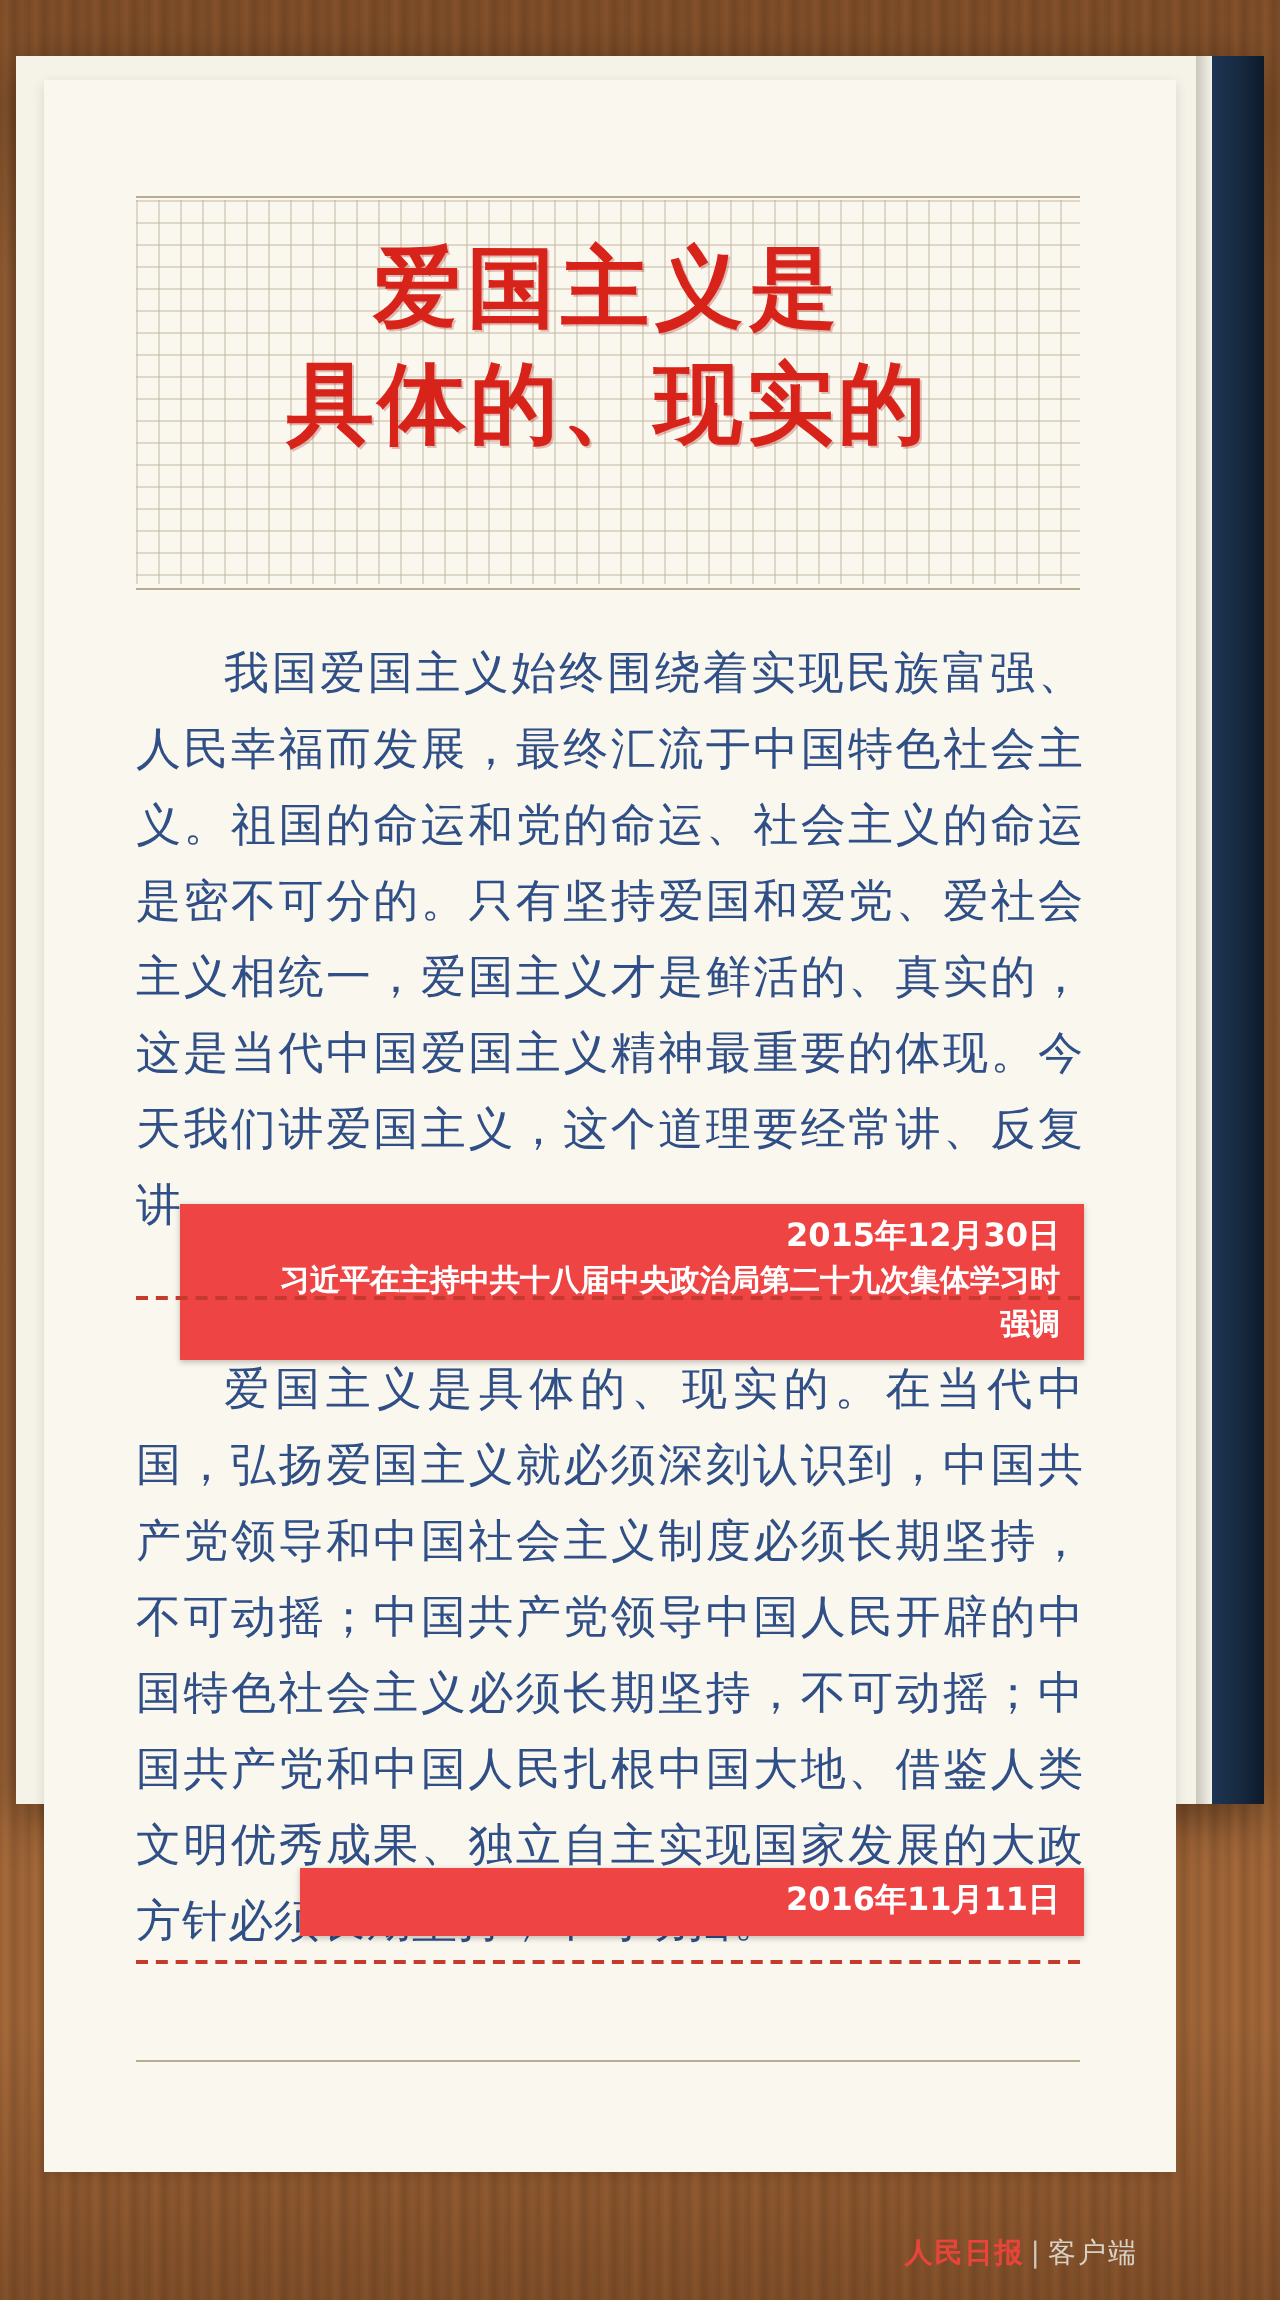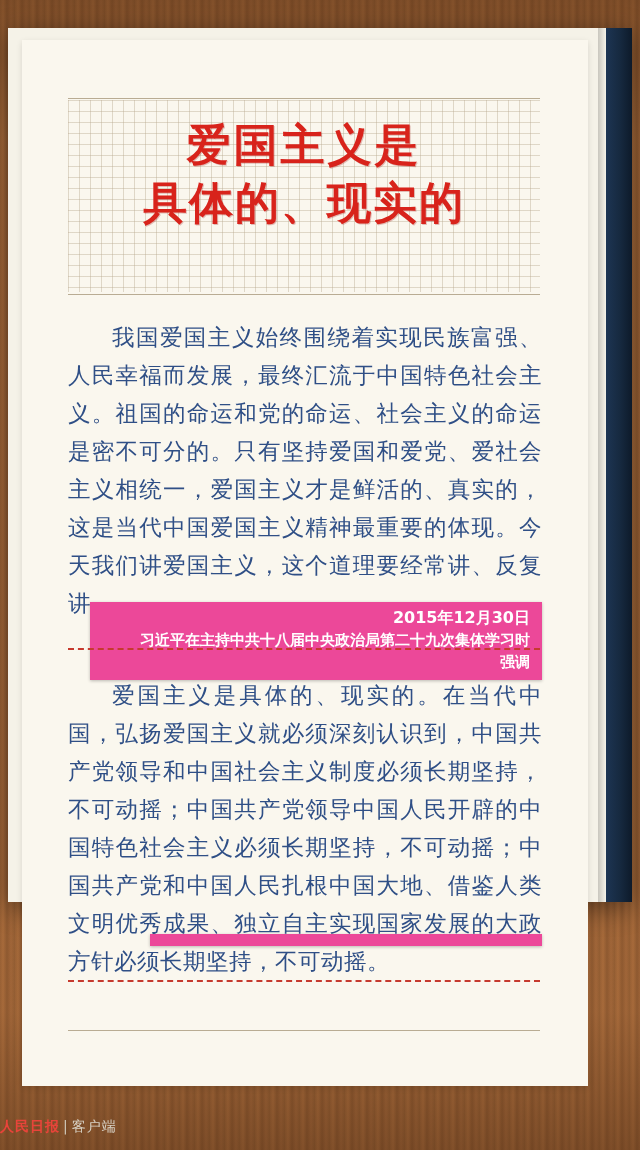--- a/index.html
+++ b/index.html
@@ -135,21 +135,21 @@
     line-height: 38px;
     letter-spacing: 0.5px;
     text-indent: 44px;
     text-align: justify;
   }
   .body-block.one { top: 278px; }
   .body-block.two { top: 636px; }
 
   .attrib {
     position: absolute;
-    background: #ec4899;
+    background: #ef4444;
     color: #ffffff;
     padding: 5px 12px 7px 12px;
     text-align: right;
     font-family: "DejaVu Sans", "Liberation Sans", sans-serif;
     box-shadow: 0 1px 3px rgba(0,0,0,0.25);
   }
   .attrib .date {
     font-size: 16px;
     line-height: 22px;
     font-weight: bold;
@@ -169,21 +169,21 @@
     left: 128px;
     top: 894px;
     width: 368px;
   }
 
   .footer {
     position: absolute;
     left: 0;
     bottom: 14px;
     width: 569px;
-    text-align: left;
+    text-align: right;
     color: #d8d2c6;
     font-size: 14px;
     font-family: "DejaVu Sans", "Liberation Sans", sans-serif;
     letter-spacing: 1px;
   }
   .footer .brand { color: #e8443a; font-weight: bold; }
   .footer .sep { color: #cfc8ba; margin: 0 3px; }
 </style>
 </head>
 <body>
@@ -213,20 +213,21 @@
     <div class="attrib one">
       <div class="date">2015年12月30日</div>
       <div class="src">习近平在主持中共十八届中央政治局第二十九次集体学习时强调</div>
     </div>
 
     <div class="dashed-rule mid"></div>
 
     <div class="body-block two">爱国主义是具体的、现实的。在当代中国，弘扬爱国主义就必须深刻认识到，中国共产党领导和中国社会主义制度必须长期坚持，不可动摇；中国共产党领导中国人民开辟的中国特色社会主义必须长期坚持，不可动摇；中国共产党和中国人民扎根中国大地、借鉴人类文明优秀成果、独立自主实现国家发展的大政方针必须长期坚持，不可动摇。</div>
 
     <div class="attrib two">
+      <div class="date">2016年11月11日</div>
     </div>
 
     <div class="dashed-rule low"></div>
     <div class="rule bottom"></div>
 
   </div>
 </div>
 
 <div class="footer">
   <span class="brand">人民日报</span><span class="sep">|</span><span>客户端</span>

